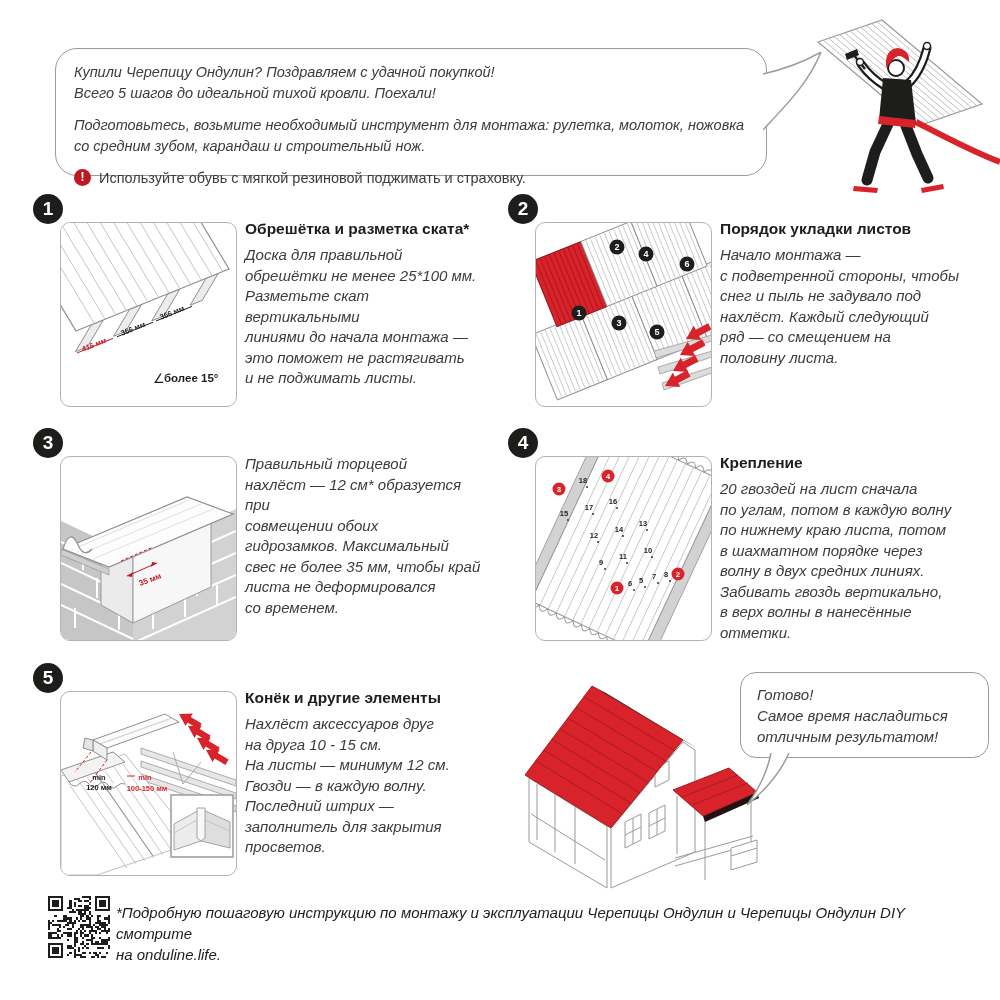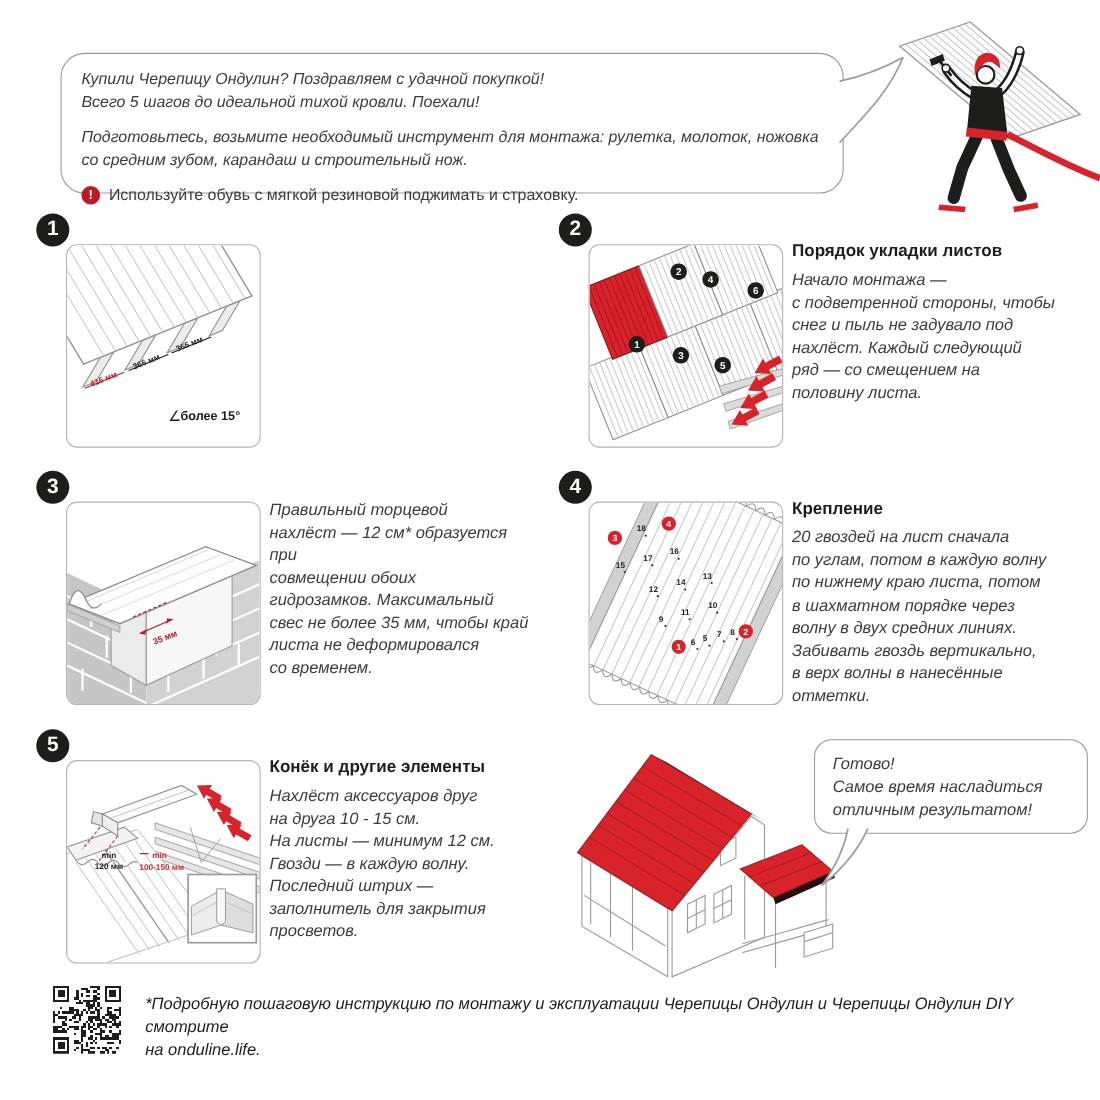--- a/index.html
+++ b/index.html
@@ -32,21 +32,21 @@
     border-radius:10px;background:#fff;overflow:hidden;
   }
   .illus svg{display:block;width:175px;height:183px;}
   .stext{position:absolute;left:212px;top:26px;width:242px;}
   .stitle{font-size:15.5px;font-weight:bold;color:#1d1d1b;margin:0 0 7px;}
   .sbody{font-size:15px;line-height:20.5px;color:#3c3c3b;}
   
   .done{left:740px;top:672px;width:249px;height:86px;padding:11px 16px;font-size:15px;line-height:21px;border-radius:16px;}
   
   .qr{position:absolute;left:48px;top:896px;width:62px;height:62px;}
-  .footnote{position:absolute;left:132px;top:902px;width:850px;font-size:15px;line-height:21px;color:#1d1d1b;}
+  .footnote{position:absolute;left:116px;top:902px;width:850px;font-size:15px;line-height:21px;color:#1d1d1b;}
   .abs{position:absolute;}
   svg text{font-family:"Liberation Sans",sans-serif;}
 </style>
 </head>
 <body>
 
 <svg class="abs" style="left:775px;top:2px;" width="225" height="196" viewBox="0 0 225 196">
   <g>
     <polygon points="43,40 107,18 207,102 143,124" fill="#ffffff" stroke="#9a9a9a" stroke-width="1.2"></polygon>
     <g stroke="#b5b5b5" stroke-width="0.9">
@@ -134,20 +134,29 @@
         <line x1="16" y1="130" x2="52" y2="115.4" stroke="#c01823" stroke-width="1"></line>
         <line x1="56" y1="113.8" x2="92" y2="99.2" stroke="#1d1d1b" stroke-width="1"></line>
         <line x1="95" y1="98" x2="131" y2="83.4" stroke="#1d1d1b" stroke-width="1"></line>
         <text x="34" y="124" fill="#c01823" transform="rotate(-22 34 124)">416 мм</text>
         <text x="73" y="108" fill="#1d1d1b" transform="rotate(-22 73 108)">366 мм</text>
         <text x="112" y="92" fill="#1d1d1b" transform="rotate(-22 112 92)">366 мм</text>
       </g>
       <text x="92" y="160" font-size="13" fill="#1d1d1b">∠</text>
       <text x="103" y="159" font-size="11.5" font-weight="bold" fill="#1d1d1b">более 15°</text>
     </svg>
+  </div>
+  <div class="stext">
+    <p class="stitle">Обрешётка и разметка ската*</p>
+    <div class="sbody preline">Доска для правильной
+обрешётки не менее 25*100 мм.
+Разметьте скат вертикальными
+линиями до начала монтажа —
+это поможет не растягивать
+и не поджимать листы.</div>
   </div>
 </div>
 
 <div class="step" style="left:508px;top:194px;">
   <div class="badge">2</div>
   <div class="illus">
     <svg viewBox="0 0 175 183">
       <defs>
         <g id="s2s">
           <rect width="54" height="70" fill="#ffffff" stroke="#8f8f8f" stroke-width="1"></rect>

